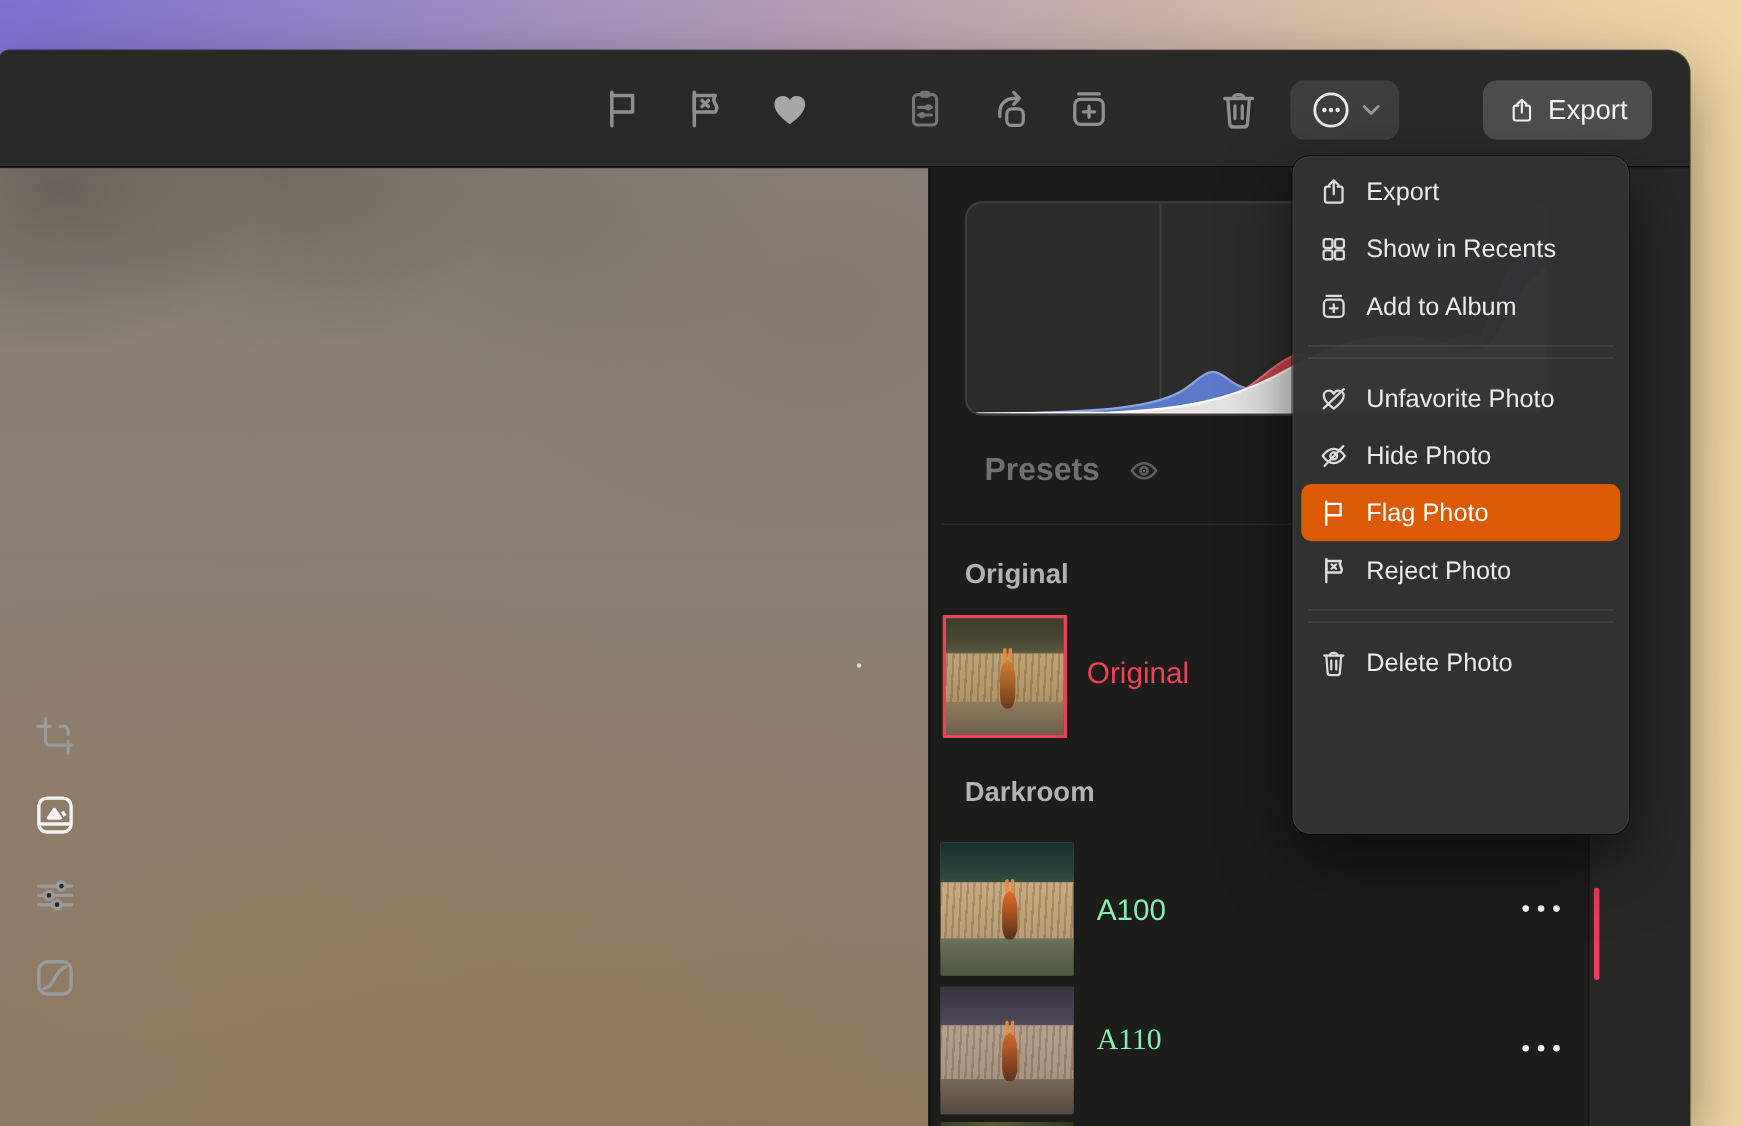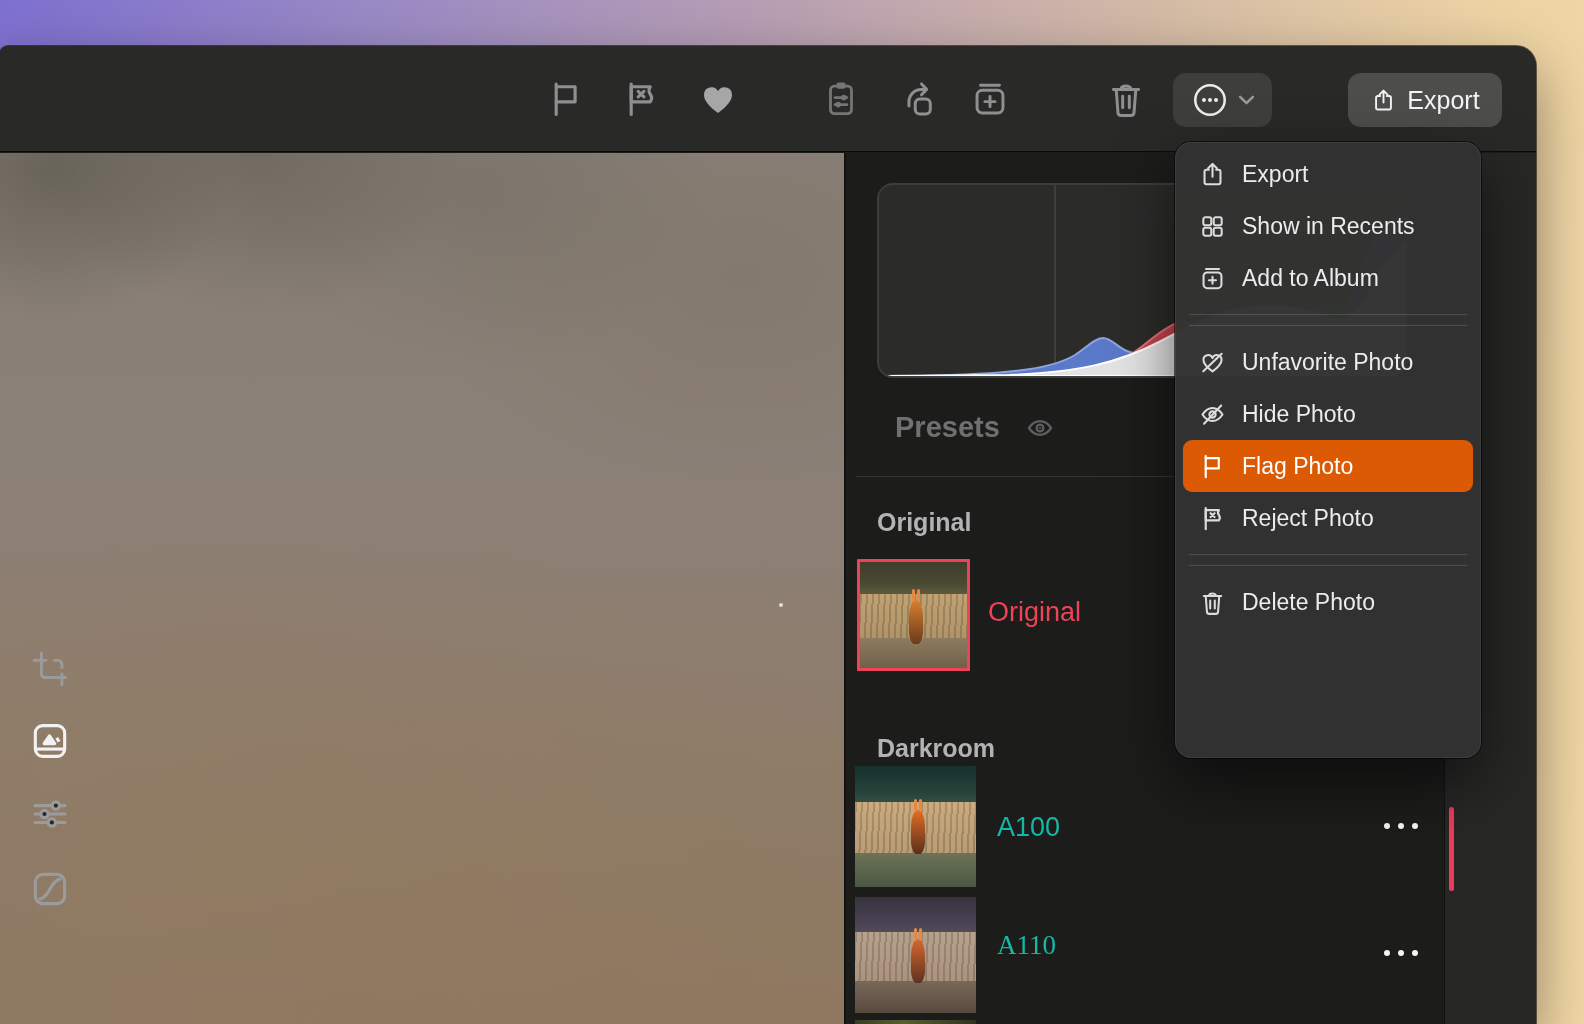--- a/index.html
+++ b/index.html
@@ -49,21 +49,21 @@
   .hist-panel svg { position:absolute; inset:0; width:100%; height:100%; }
 
   .presets-row { position:absolute; left:895px; top:365px; display:flex; align-items:center; gap:22px; }
   .presets-title { font-size:29px; font-weight:700; color:#707070; }
   .presets-eye { background:none; border:none; cursor:pointer; color:#5f5f5f; display:flex; }
   .presets-eye svg { width:36px; height:32px; }
   .sb-divider { position:absolute; left:856px; top:430px; width:588px; height:1px; background:#343433; }
 
   .sec-title { position:absolute; left:877px; font-size:25px; font-weight:700; color:#b3b3b3; }
   .sec-title.original { top:462px; }
-  .sec-title.darkroom { top:688px; }
+  .sec-title.darkroom { top:660px; }
 
   .thumb { position:absolute; overflow:hidden; cursor:pointer; background:#555; border-radius:1px; }
   .thumb .sky { position:absolute; left:0; right:0; top:0; height:38%; }
   .thumb .grass { position:absolute; left:0; right:0; top:30%; bottom:18%; }
   .thumb .grass::after { content:''; position:absolute; inset:0;
     background:repeating-linear-gradient(93deg, rgba(20,20,10,.18) 0 2px, transparent 2px 6px); }
   .thumb .ground { position:absolute; left:0; right:0; bottom:0; height:28%; }
   .thumb .hare { position:absolute; left:46%; top:36%; width:14px; height:44px;
     border-radius:50% 50% 42% 42% / 38% 38% 28% 28%; }
   .thumb .hare::before { content:''; position:absolute; top:-11px; left:3px; width:3px; height:13px;
@@ -83,21 +83,21 @@
   .v-a110 .grass { background:linear-gradient(180deg,#b7a18c,#a8907b); }
   .v-a110 .ground { background:linear-gradient(#78695a,#57493e); }
   .v-a110 .hare { background:linear-gradient(#d5672c,#5d3220); }
 
   .thumb-original { left:857px; top:513px; width:113px; height:112px; border:3px solid #ED4358; }
   .thumb-a100 { left:855px; top:720px; width:121px; height:121px; }
   .thumb-a110 { left:855px; top:851px; width:121px; height:116px; }
   .thumb-next { position:absolute; left:855px; top:974px; width:121px; height:4px;
     background:linear-gradient(90deg,#3a3f24,#5a5e32 40%,#2f3420); }
 
-  .preset-label { position:absolute; font-size:27px; color:#14b8a6; }
+  .preset-label { position:absolute; font-size:27px; color:#86efac; }
   .label-original { left:988px; top:551px; color:#ED4358; }
   .label-a100 { left:997px; top:766px; }
   .label-a110 { left:997px; top:884px;font-family:Liberation Serif, serif; }
 
   .dots-btn { position:absolute; left:1384px; width:34px; height:16px; background:none; border:none;
     cursor:pointer; display:flex; align-items:center; justify-content:space-between; }
   .dots-btn i { width:6px; height:6px; border-radius:50%; background:#f5f5f5; }
   .dots-a100 { top:772px; }
   .dots-a110 { top:899px; }
 

